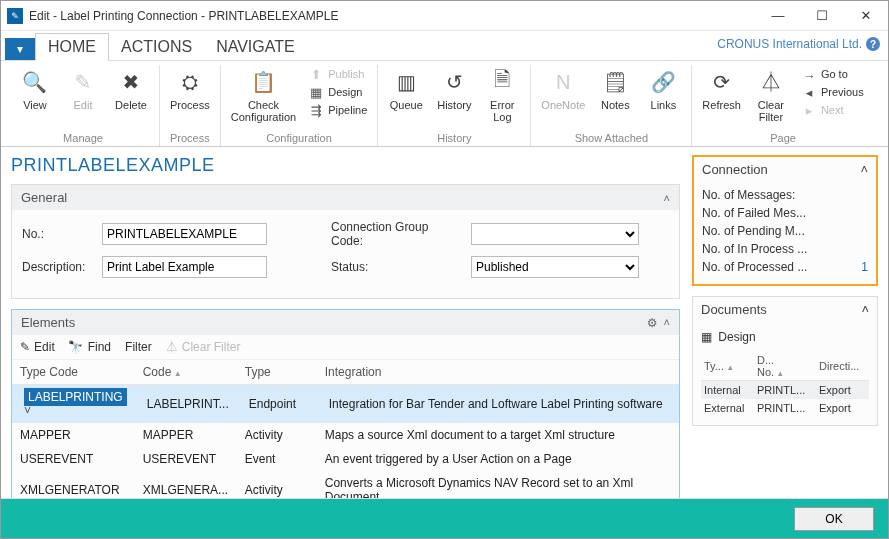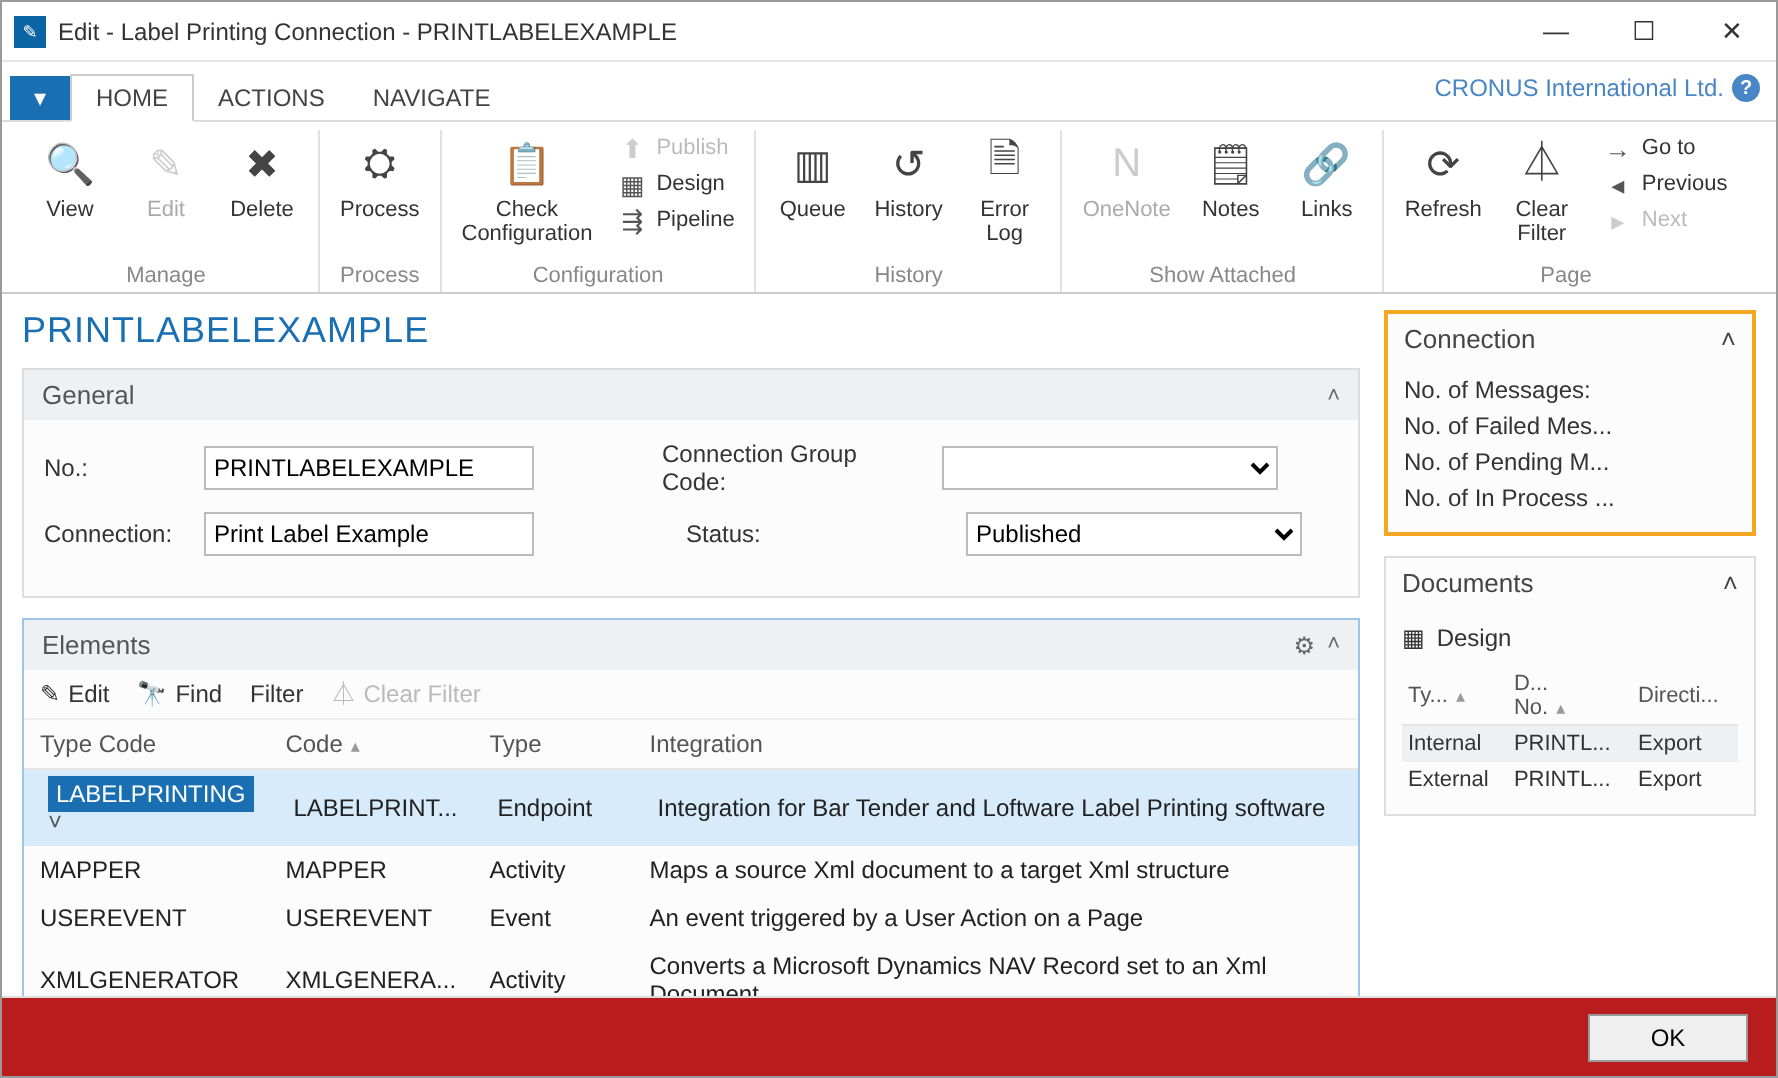--- a/index.html
+++ b/index.html
@@ -8,21 +8,21 @@
   
   .title-bar { height: 30px; background: #fff; display: flex; align-items: center; padding-left: 6px; border-bottom: 1px solid #e6e6e6; }
   .title-bar .app-icon { width: 16px; height: 16px; background: #0b64a4; margin-right: 6px; display:flex;align-items:center;justify-content:center;color:#fff;font-size:9px; }
   .title-bar .title-text { flex: 1; font-size: 12px; color: #333; }
   .title-bar .win-controls { display: flex; }
   .title-bar .win-controls div { width: 44px; height: 30px; display:flex;align-items:center;justify-content:center; font-size:13px; color:#333; }
 
   
   .tabs-row { height: 30px; background: #fff; display:flex; align-items:flex-end; border-bottom:1px solid #ddd; position:relative; }
   .file-tab { background:#1a6fb3; color:#fff; width:30px; height:22px; display:flex;align-items:center;justify-content:center; margin-left:4px; font-size:12px; }
-  .tab { padding:4px 12px; font-size:12px; color:#444; cursor:pointer; }
+  .tab { padding:4px 12px; font-size:16px; color:#444; cursor:pointer; }
   .tab.active { background:#fff; border:1px solid #ccc; border-bottom:1px solid #fff; position:relative; top:1px; }
   .tenant-label { position:absolute; right:8px; top:6px; color:#4a86c5; font-size:12px; display:flex; align-items:center; gap:4px; }
   .tenant-label .help-icon { width:14px;height:14px;border-radius:50%;background:#4a86c5;color:#fff;display:flex;align-items:center;justify-content:center;font-size:10px;font-weight:bold; }
 
   
   .ribbon { height: 86px; background:#fff; border-bottom:1px solid #ccc; display:flex; padding:4px 6px 0 6px; }
   .rib-group { display:flex; flex-direction:column; align-items:center; border-right:1px solid #e1e1e1; padding:0 8px 2px; }
   .rib-group:last-child { border-right:none; }
   .rib-buttons { display:flex; gap:8px; align-items:flex-start; }
   .rib-btn { display:flex; flex-direction:column; align-items:center; gap:2px; padding:2px 2px; cursor:pointer; min-width:40px; }
@@ -78,21 +78,21 @@
   .fb-line { display:flex; justify-content:space-between; padding:2px 0; }
   .fb-line .val { color:#1a6fb3; }
   .fb-action { display:flex; align-items:center; gap:6px; padding:4px 0; color:#333; cursor:pointer; }
 
   table.minigrid { width:100%; border-collapse:collapse; font-size:11px; margin-top:4px; }
   table.minigrid th { text-align:left; font-weight:normal; color:#555; padding:2px 3px; border-bottom:1px solid #e5e5e5; white-space:nowrap; }
   table.minigrid td { padding:3px 3px; }
   table.minigrid tr.sel td { background:#eef0f2; }
 
   
-  .footer { position:absolute; bottom:0; left:0; right:0; height:40px; border-top:1px solid #ddd; display:flex; align-items:center; justify-content:flex-end; padding-right:14px; background:#b91c1c; }
+  .footer { position:absolute; bottom:0; left:0; right:0; height:40px; border-top:1px solid #ddd; display:flex; align-items:center; justify-content:flex-end; padding-right:14px; background:#14b8a6; }
   .ok-btn { width:80px; height:24px; border:1px solid #999; background:#efefef; font-size:12px; cursor:pointer; }
 </style>
 </head>
 <body>
 
 <div class="title-bar">
   <div class="app-icon">✎</div>
   <div class="title-text">Edit - Label Printing Connection - PRINTLABELEXAMPLE</div>
   <div class="win-controls">
     <div>—</div>
@@ -245,24 +245,24 @@
             <label>No.:</label>
             <input class="txt-input" value="PRINTLABELEXAMPLE" style="">
           </div>
           <div class="form-field wide" style="margin-left:40px">
             <label>Connection Group Code:</label>
             <select class="combo"><option></option></select>
           </div>
         </div>
         <div class="form-row">
           <div class="form-field">
-            <label>Connection:</label>
+            <label>Description:</label>
             <input class="txt-input" value="Print Label Example" style="">
           </div>
-          <div class="form-field wide" style="margin-left:52px">
+          <div class="form-field wide" style="margin-left:40px">
             <label>Status:</label>
             <select class="combo"><option>Published</option></select>
           </div>
         </div>
       </div>
     </div>
 
     <div class="fasttab elements-ft" style="border-color:#9cc5ea">
       <div class="ft-header">
         <span>Elements</span>
@@ -343,20 +343,24 @@
             <span class="val"></span>
           </div>
         <div class="fb-line">
             <span>No. of Pending M...</span>
             <span class="val"></span>
           </div>
         <div class="fb-line">
             <span>No. of In Process ...</span>
             <span class="val"></span>
           </div>
+        <div class="fb-line">
+            <span>No. of Processed ...</span>
+            <span class="val">1</span>
+          </div>
       </div>
     </div>
 
     <div class="factbox">
       <div class="fb-header">
         <span>Documents</span>
         <span>˄</span>
       </div>
       <div class="fb-body">
         <div class="fb-action">

